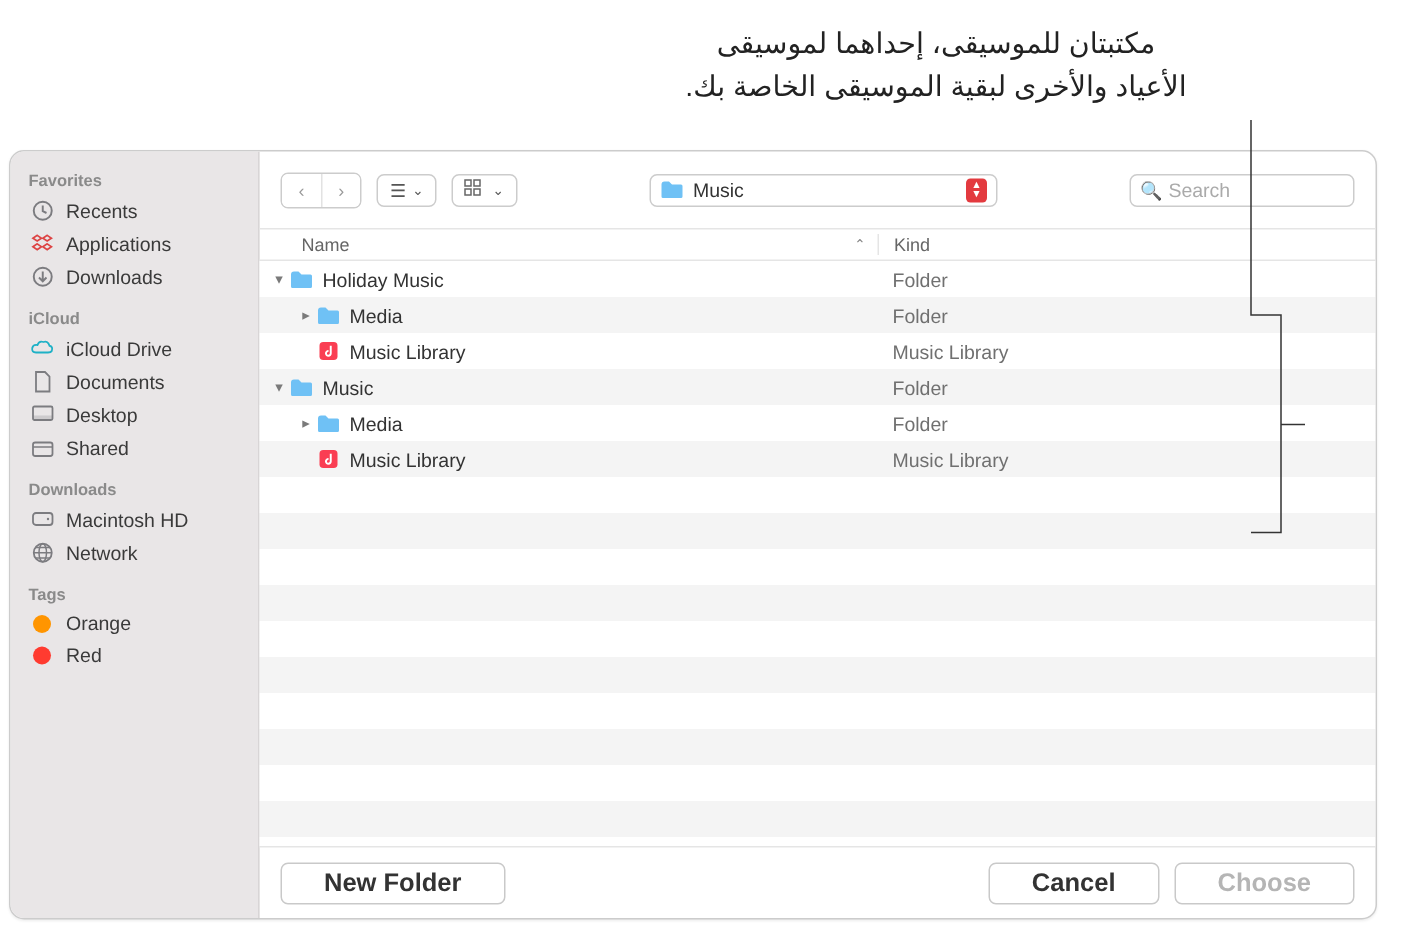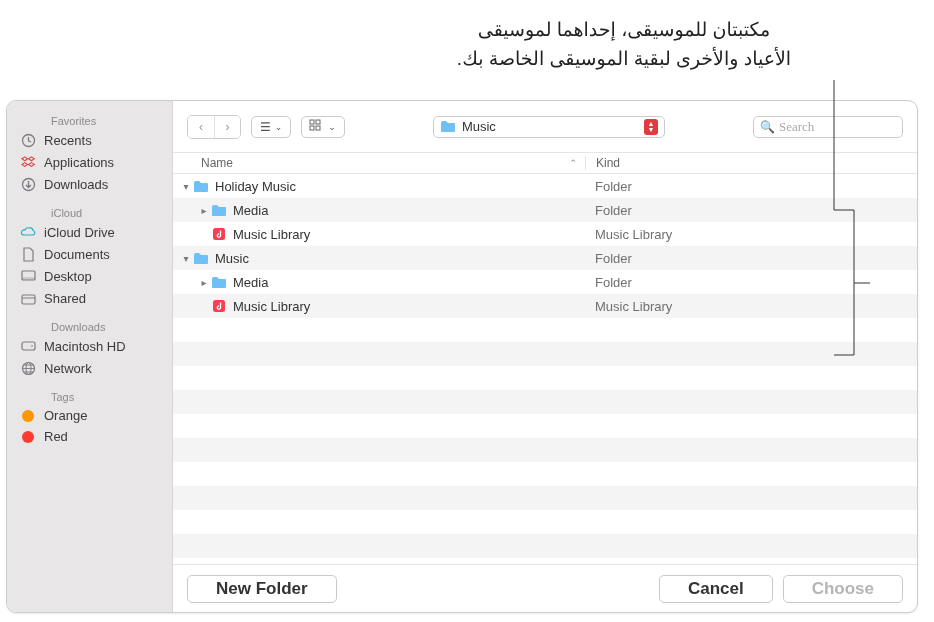--- a/index.html
+++ b/index.html
@@ -48,23 +48,22 @@
   border-right: 1px solid #d8d5d6;
   padding-top: 10px;
   overflow: hidden;
 }
 .sidebar-section {
   margin-bottom: 8px;
 }
 .sidebar-heading {
   font-size: 11px;
   color: #8a8a8a;
-  font-weight: 400;
+  font-weight: 700;
   padding: 4px 12px 2px 12px;
-  margin-left: 32px;
 }
 .sidebar-item {
   display: flex;
   align-items: center;
   padding: 3px 10px 3px 12px;
   font-size: 13px;
   color: #3a3a3a;
   cursor: default;
 }
 .sidebar-item .icon {
@@ -151,21 +150,20 @@
   border: 1px solid #ccc;
   border-radius: 5px;
   height: 22px;
   padding: 0 6px;
   width: 150px;
   color:#aaa;
 }
 .search-box input {
   border:none; outline:none; font-size:13px; width:100%; background:transparent;
   color:#333;
-  font-family:Liberation Serif, serif;
 }
 .search-box input::placeholder { color:#aaa; }
 .search-icon { margin-right:4px; font-size:12px; color:#888; }
 
 .list-header {
   display:flex;
   border-top:1px solid #e5e5e5;
   border-bottom:1px solid #e5e5e5;
   font-size:12px;
   color:#666;

